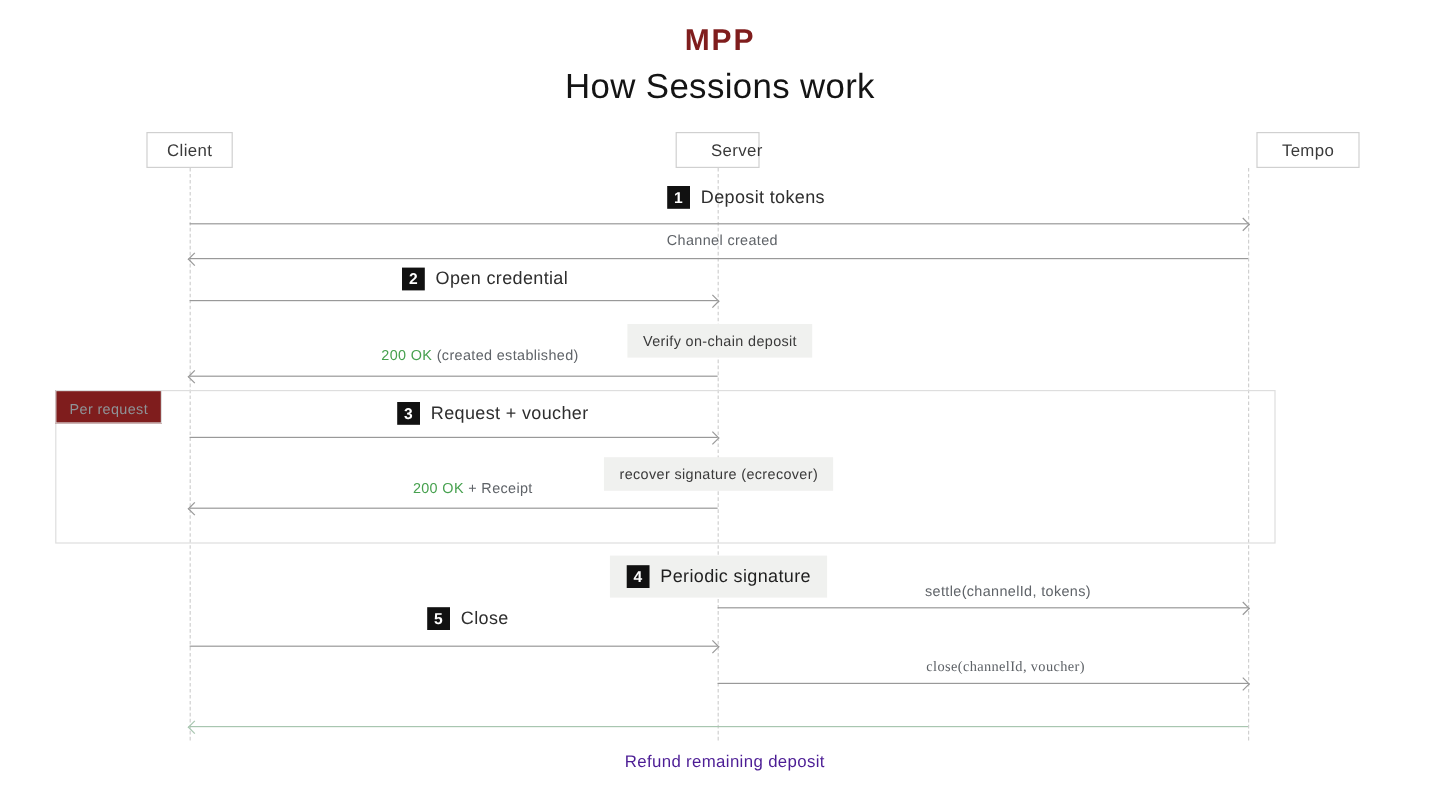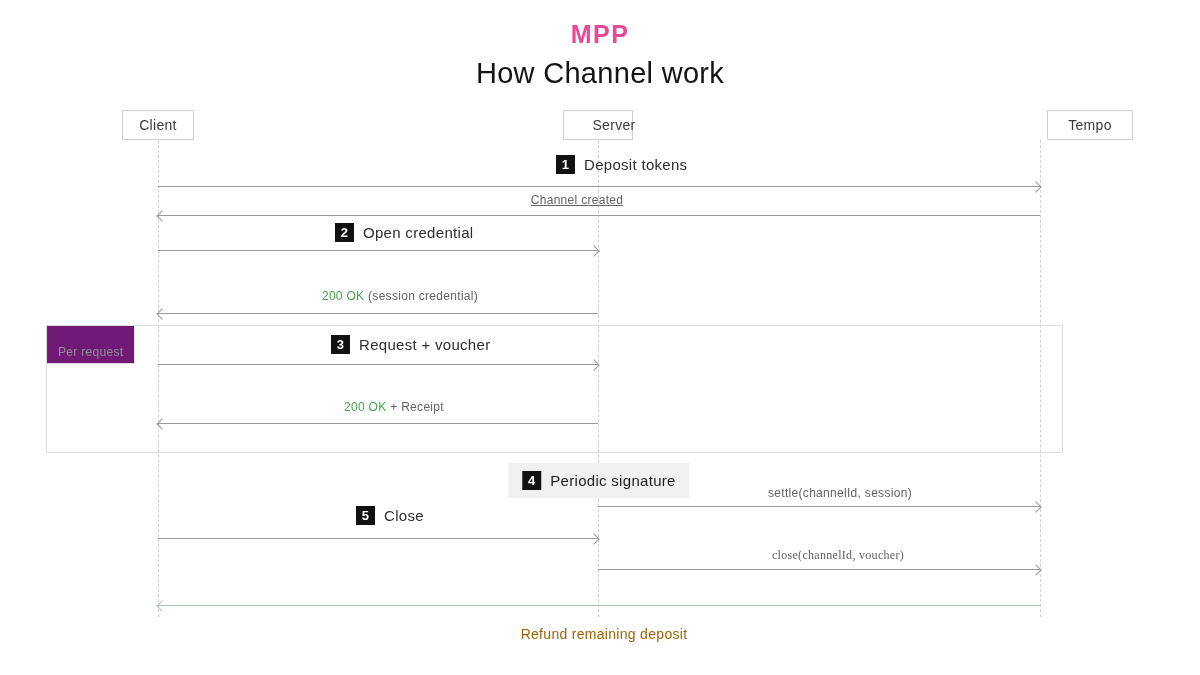--- a/index.html
+++ b/index.html
@@ -11,21 +11,21 @@
     width: 1200px;
     height: 675px;
     background: #ffffff;
     overflow: hidden;
     color: #2b2b2b;
   }
 
   .logo {
     position: absolute; top: 20px; left: 0; width: 100%;
     text-align: center; font-size: 25px; font-weight: 700;
-    letter-spacing: 1.5px; color: #ec4899;
+    letter-spacing: 1.5px; color: #7f1d1d;
   }
   .title {
     position: absolute; top: 57px; left: 0; width: 100%;
     text-align: center; font-size: 29px; font-weight: 400;
     letter-spacing: 0.3px; color: #141414;
   }
 
   .actor {
     position: absolute; top: 110px; height: 30px;
     border: 1px solid var(--line-soft, #c9c9c9); background: #fff;
@@ -66,21 +66,21 @@
     width: 19px; height: 19px; flex: 0 0 19px;
     background: var(--badge-bg, #111111); color: #ffffff;
     font-size: 13px; font-weight: 700;
   }
 
   .small-label {
     position: absolute; font-size: 12px; color: #5f6368;
     letter-spacing: 0.3px; white-space: nowrap;
   }
   .medium-label {
-    position: absolute; font-size: 14px; color: #a16207;
+    position: absolute; font-size: 14px; color: #4c1d95;
     letter-spacing: 0.3px; white-space: nowrap;
   }
   .ok { color: var(--ok-green, #47a14f); }
 
   .note {
     position: absolute; background: var(--note-bg, #f0f1ef);
     color: #3a3a3a; font-size: 12px; letter-spacing: 0.3px;
     padding: 7px 13px; white-space: nowrap;
   }
   .note.big {
@@ -88,80 +88,82 @@
     display: flex; align-items: center; gap: 9px;
   }
 
   .centered { transform: translateX(-50%); }
 
   .frame {
     position: absolute; border: 1px solid var(--frame-border, #dedede);
   }
   .frame-label {
     position: absolute; left: -1px; top: -1px;
-    border: 1px solid var(--frame-border, #dedede); background: #701a75;
-    padding: 19px 11px 4px; font-size: 12px; color: #8f9397;
+    border: 1px solid var(--frame-border, #dedede); background: #7f1d1d;
+    padding: 8px 11px 4px; font-size: 12px; color: #8f9397;
     letter-spacing: 0.3px; white-space: nowrap;
   }
 </style>
 </head>
 <body>
 
 <div class="stage">
 
   <div class="logo">MPP</div>
-  <div class="title">How Channel work</div>
+  <div class="title">How Sessions work</div>
 
   <div class="lifeline" style="left:158px;"></div>
   <div class="lifeline" style="left:598px;"></div>
   <div class="lifeline" style="left:1040px;"></div>
 
   <div class="actor" style="left:122px; width:72px;">Client</div>
   <div class="actor" style="left:563px; width:70px;padding-left:32px;">Server</div>
   <div class="actor" style="left:1047px; width:86px;">Tempo</div>
 
   <div class="frame" style="left:46px; top:325px; width:1017px; height:128px;">
     <div class="frame-label">Per request</div>
   </div>
 
   <div class="step-label" style="left:556px; top:155px;">
     <span class="badge">1</span>
     <span>Deposit tokens</span>
   </div>
   <div class="line arrow-right" style="left:158px; top:186px; width:882px;"></div>
 
-  <div class="small-label centered" style="left:577px; top:193px;text-decoration:underline;">Channel created</div>
+  <div class="small-label centered" style="left:602px; top:193px;">Channel created</div>
   <div class="line arrow-left" style="left:158px; top:215px; width:882px;"></div>
 
   <div class="step-label" style="left:335px; top:223px;">
     <span class="badge">2</span>
     <span>Open credential</span>
   </div>
   <div class="line arrow-right" style="left:158px; top:250px; width:440px;"></div>
 
+  <div class="note centered" style="left:600px; top:270px;">Verify on-chain deposit</div>
 
-  <div class="small-label centered" style="left:400px; top:289px;"><span class="ok">200 OK</span><span> (session credential)</span></div>
+  <div class="small-label centered" style="left:400px; top:289px;"><span class="ok">200 OK</span><span> (created established)</span></div>
   <div class="line arrow-left" style="left:158px; top:313px; width:440px;"></div>
 
   <div class="step-label" style="left:331px; top:335px;">
     <span class="badge">3</span>
     <span>Request + voucher</span>
   </div>
   <div class="line arrow-right" style="left:158px; top:364px; width:440px;"></div>
 
+  <div class="note centered" style="left:599px; top:381px;">recover signature (ecrecover)</div>
 
   <div class="small-label centered" style="left:394px; top:400px;"><span class="ok">200 OK</span><span> + Receipt</span></div>
   <div class="line arrow-left" style="left:158px; top:423px; width:440px;"></div>
 
   <div class="note big centered" style="left:599px; top:463px;">
     <span class="badge">4</span>
     <span>Periodic signature</span>
   </div>
 
-  <div class="small-label centered" style="left:840px; top:486px;">settle(channelId, session)</div>
+  <div class="small-label centered" style="left:840px; top:486px;">settle(channelId, tokens)</div>
   <div class="line arrow-right" style="left:598px; top:506px; width:442px;"></div>
 
   <div class="step-label" style="left:356px; top:506px;">
     <span class="badge">5</span>
     <span>Close</span>
   </div>
   <div class="line arrow-right" style="left:158px; top:538px; width:440px;"></div>
 
   <div class="small-label centered" style="left:838px; top:548px;font-family:Liberation Serif, serif;">close(channelId, voucher)</div>
   <div class="line arrow-right" style="left:598px; top:569px; width:442px;"></div>

